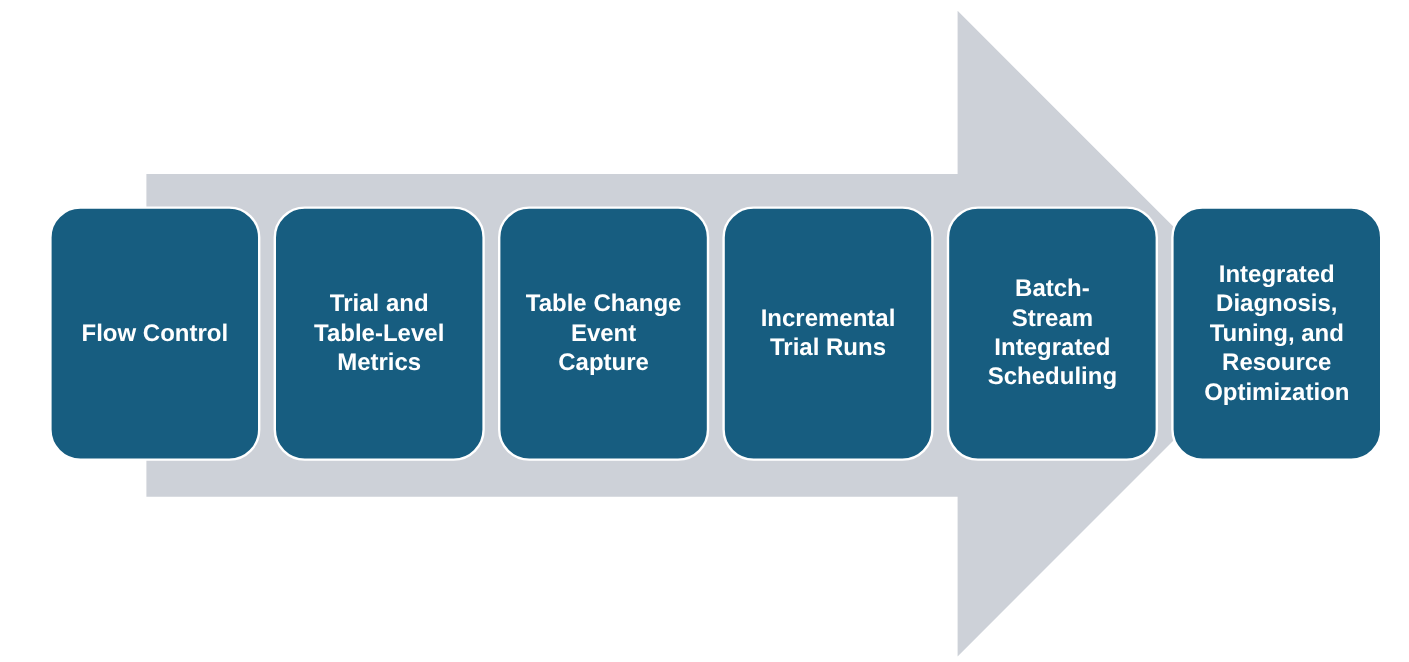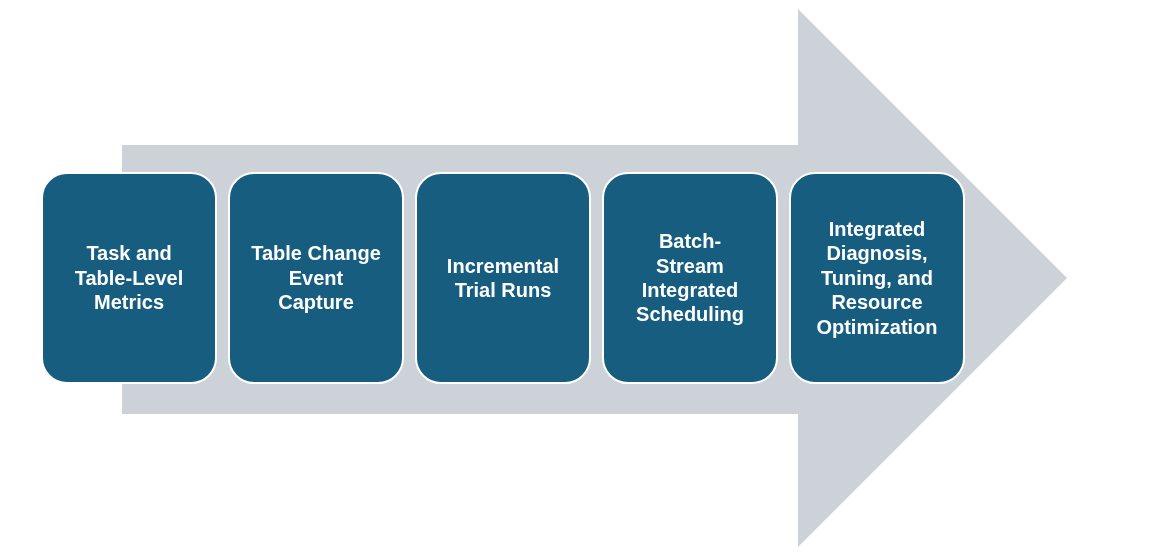--- a/index.html
+++ b/index.html
@@ -58,21 +58,24 @@
 <body>
 
 <div class="canvas">
 
   <svg class="arrow-svg" viewBox="0 0 1174 552" xmlns="http://www.w3.org/2000/svg" aria-hidden="true">
     <polygon class="arrow-shape" points="122,145 798,145 798,9 1067,278 798,547 798,414 122,414"></polygon>
   </svg>
 
   <div class="steps">
     <div class="box">
-      <span class="label">Task and
+      <span class="label">Flow Control</span>
+    </div>
+    <div class="box">
+      <span class="label">Trial and
 Table-Level
 Metrics</span>
     </div>
     <div class="box">
       <span class="label">Table Change
 Event
 Capture</span>
     </div>
     <div class="box">
       <span class="label">Incremental

